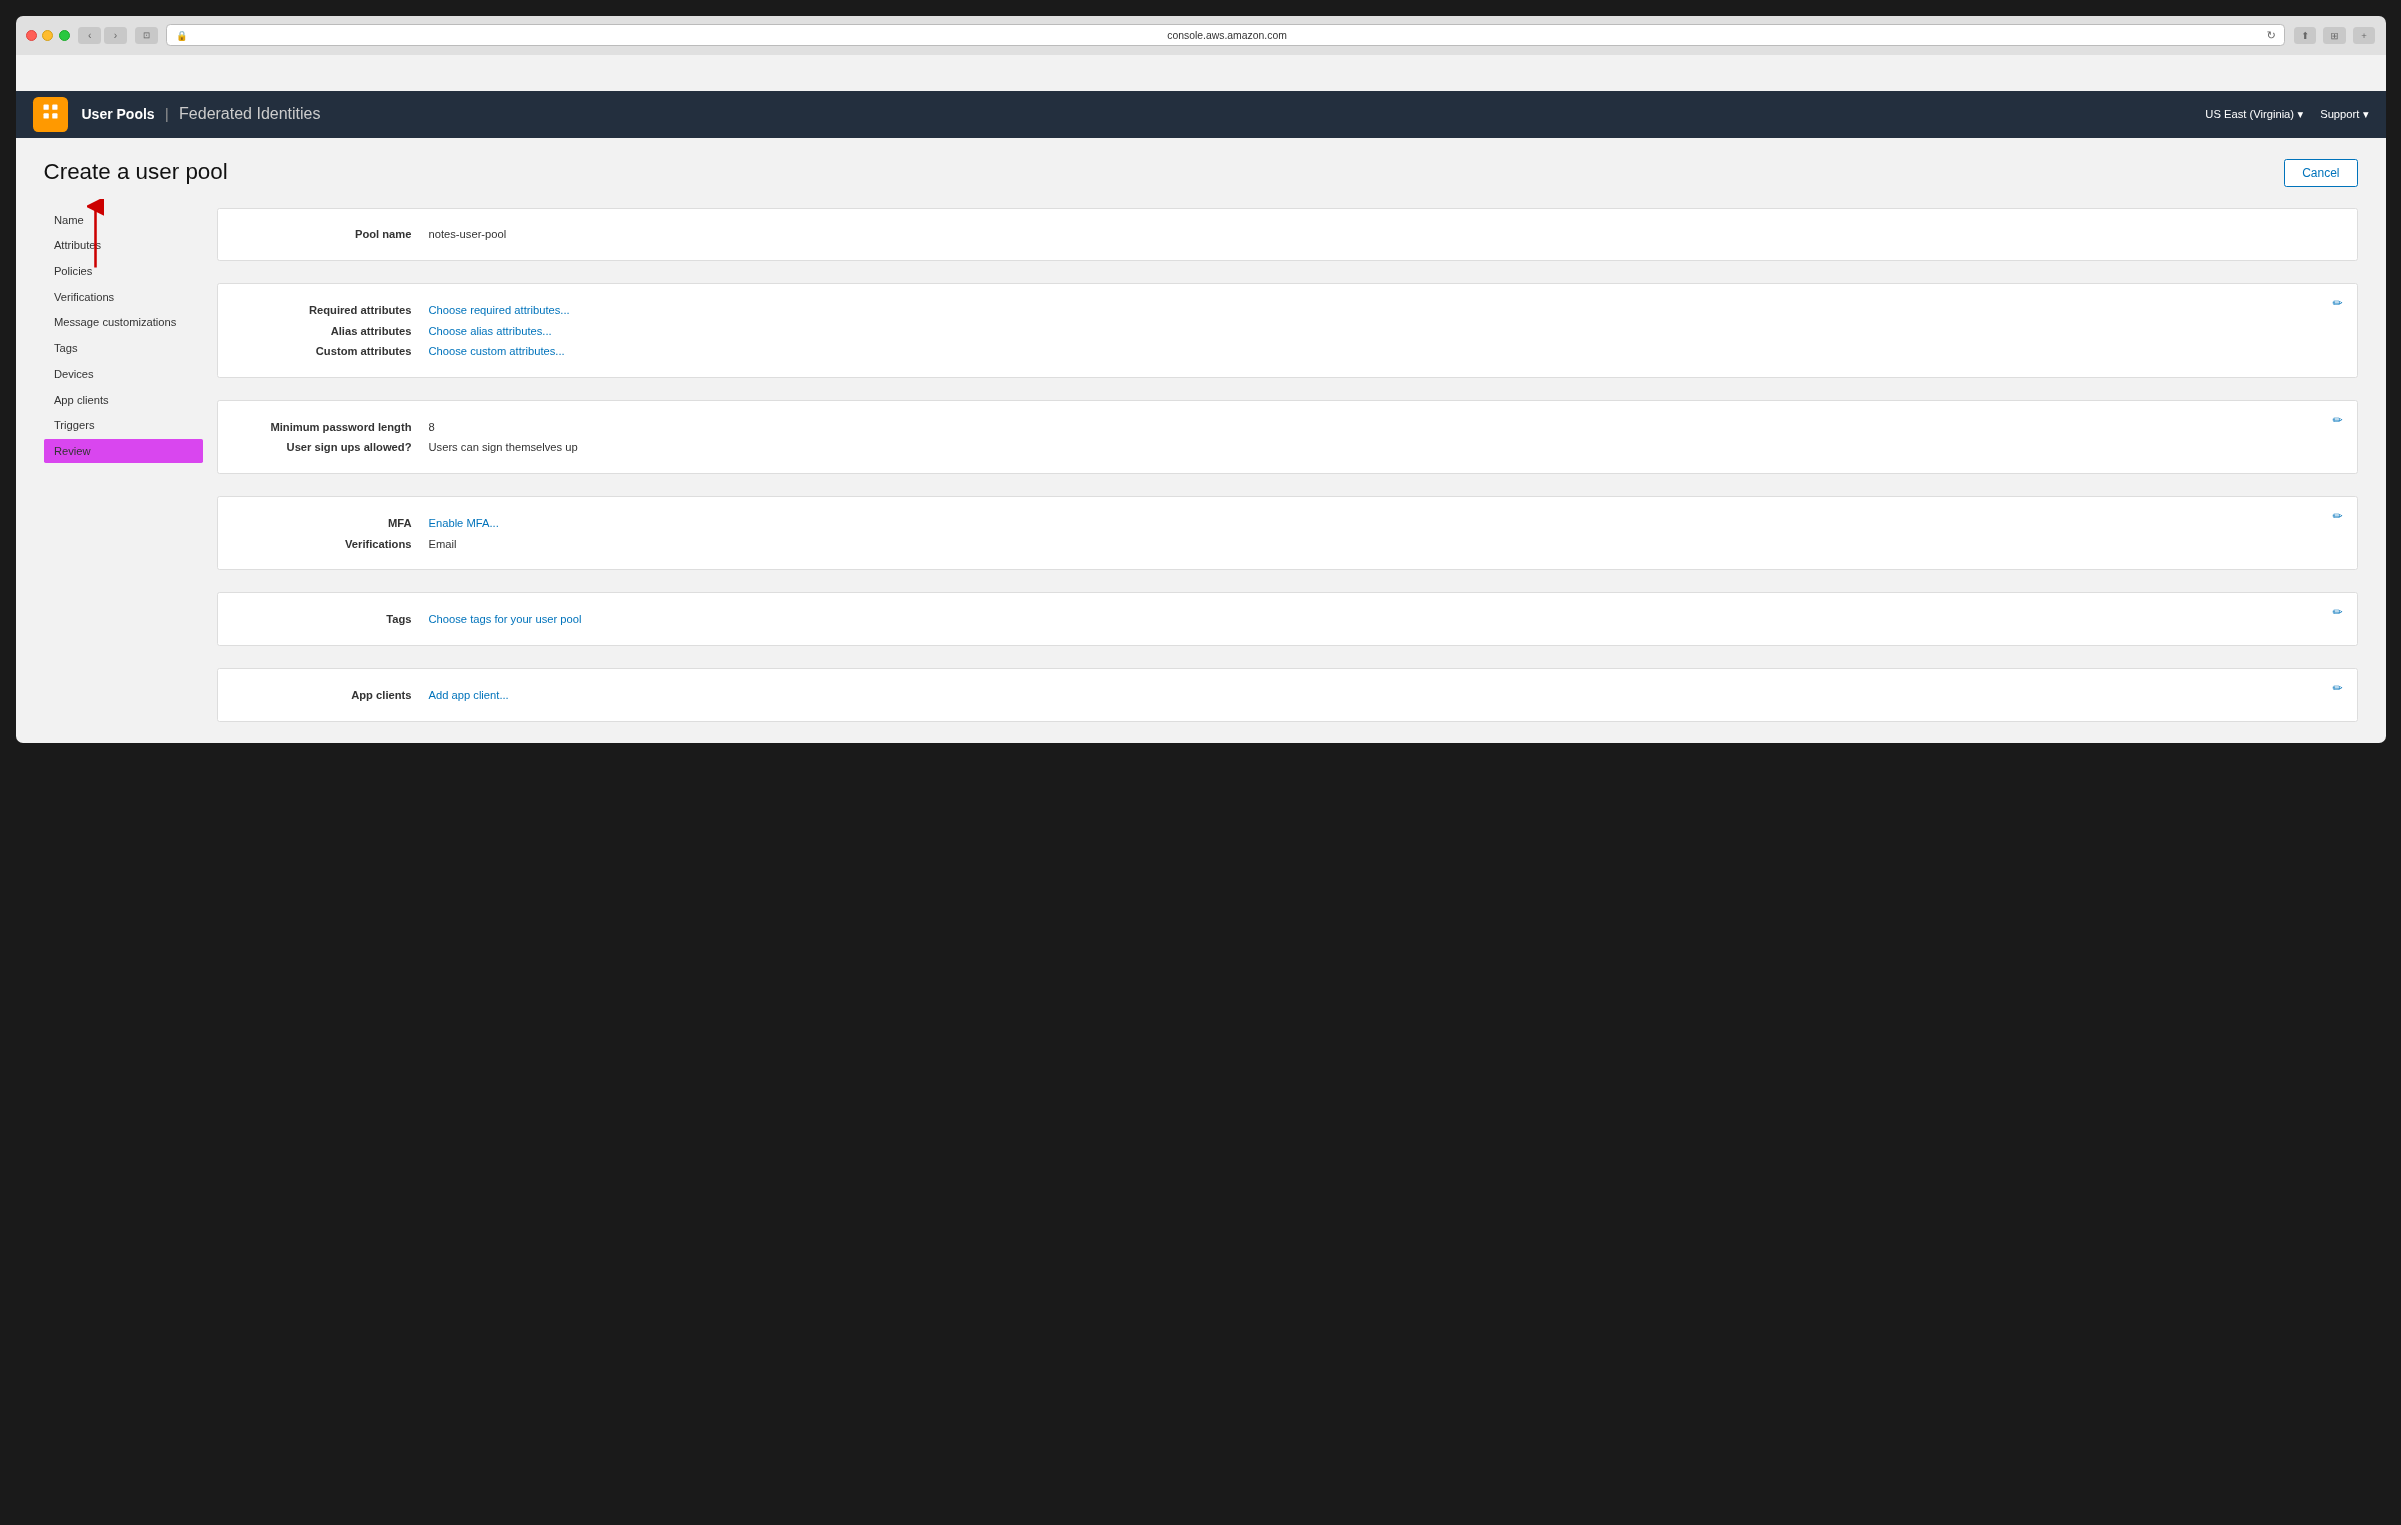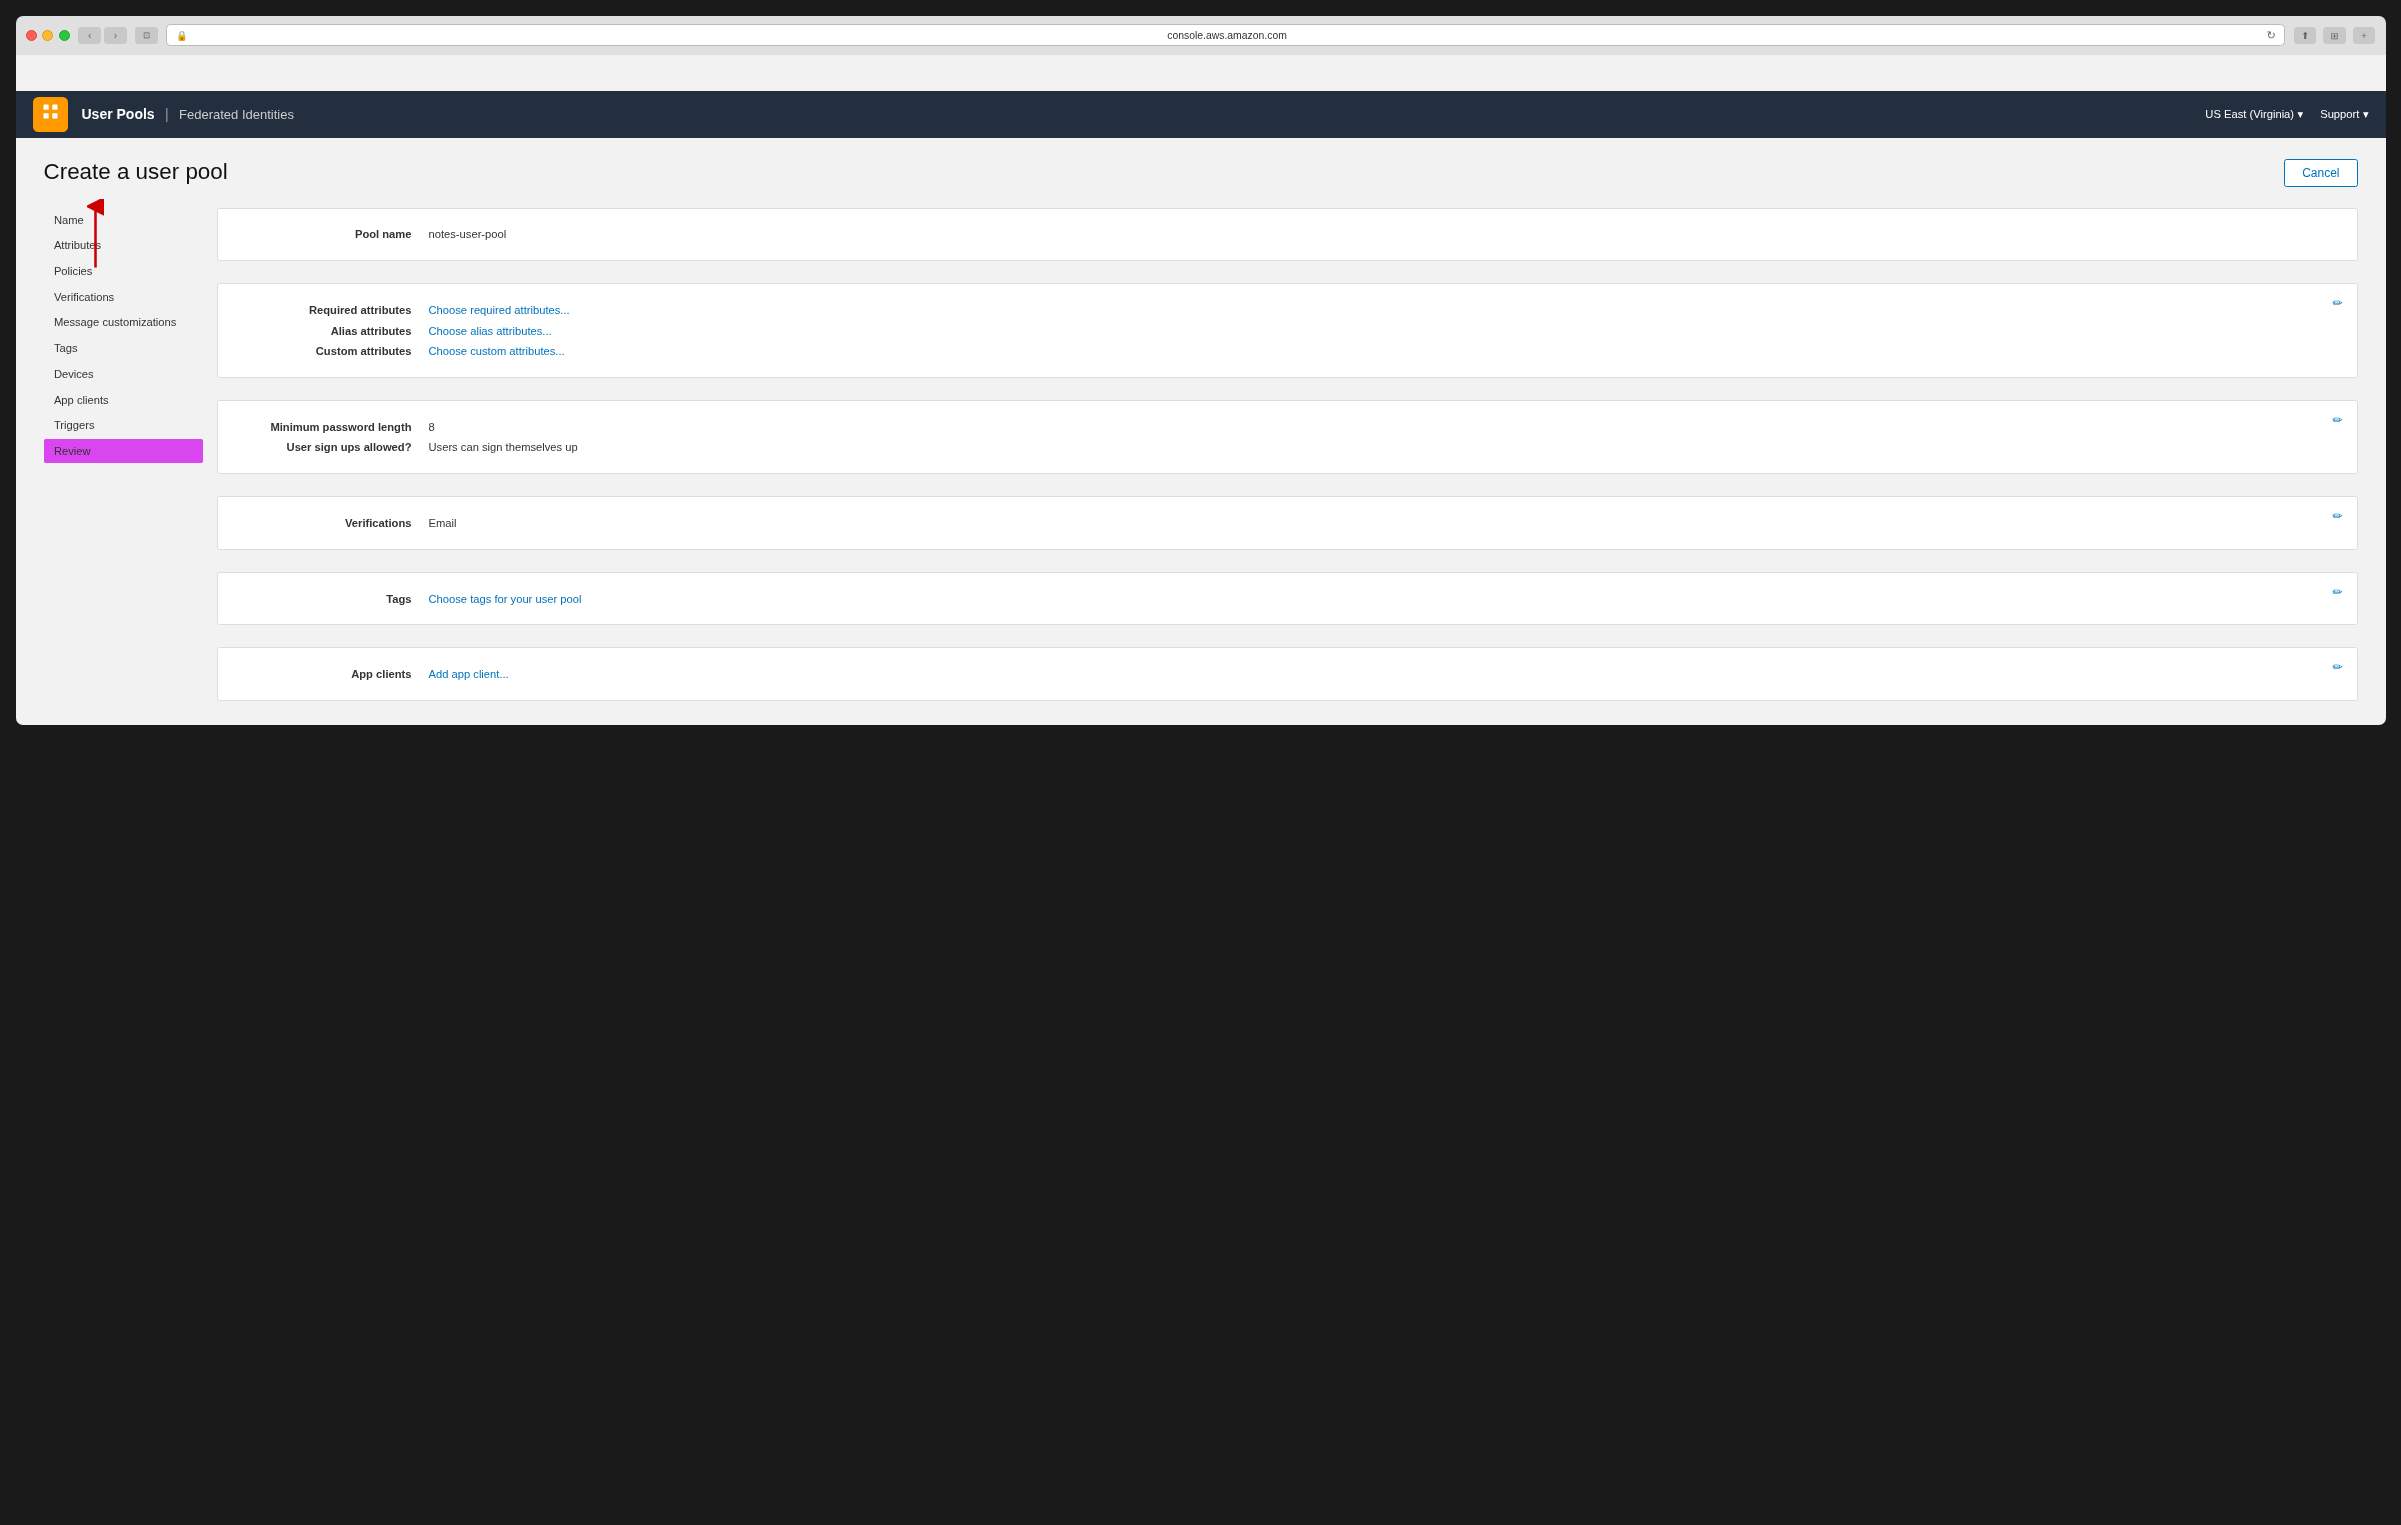--- a/index.html
+++ b/index.html
@@ -131,21 +131,21 @@
       font-size: 14px;
       font-weight: 600;
     }
     .nav-separator {
       color: #999;
       margin: 0 10.4px;
       font-size: 14px;
     }
     .nav-subtitle {
       color: #ccc;
-      font-size: 13px;
+      font-size: 16px;
     }
     .nav-spacer { flex: 1; }
     .nav-right {
       display: flex;
       align-items: center;
       gap: 17px;
     }
     .nav-region {
       color: #fff;
       font-size: 11.2px;
@@ -410,20 +410,24 @@
           </div>
           <div class="info-row">
             <span class="info-label">User sign ups allowed?</span>
             <span class="info-value">Users can sign themselves up</span>
           </div>
         </div>
 
         <div class="section-card">
           <span class="edit-pencil">✏</span>
           <div class="info-row">
+            <span class="info-label">MFA</span>
+            <a class="info-value link">Enable MFA...</a>
+          </div>
+          <div class="info-row">
             <span class="info-label">Verifications</span>
             <span class="info-value">Email</span>
           </div>
         </div>
 
         <div class="section-card">
           <span class="edit-pencil">✏</span>
           <div class="info-row">
             <span class="info-label">Tags</span>
             <a class="info-value link">Choose tags for your user pool</a>

